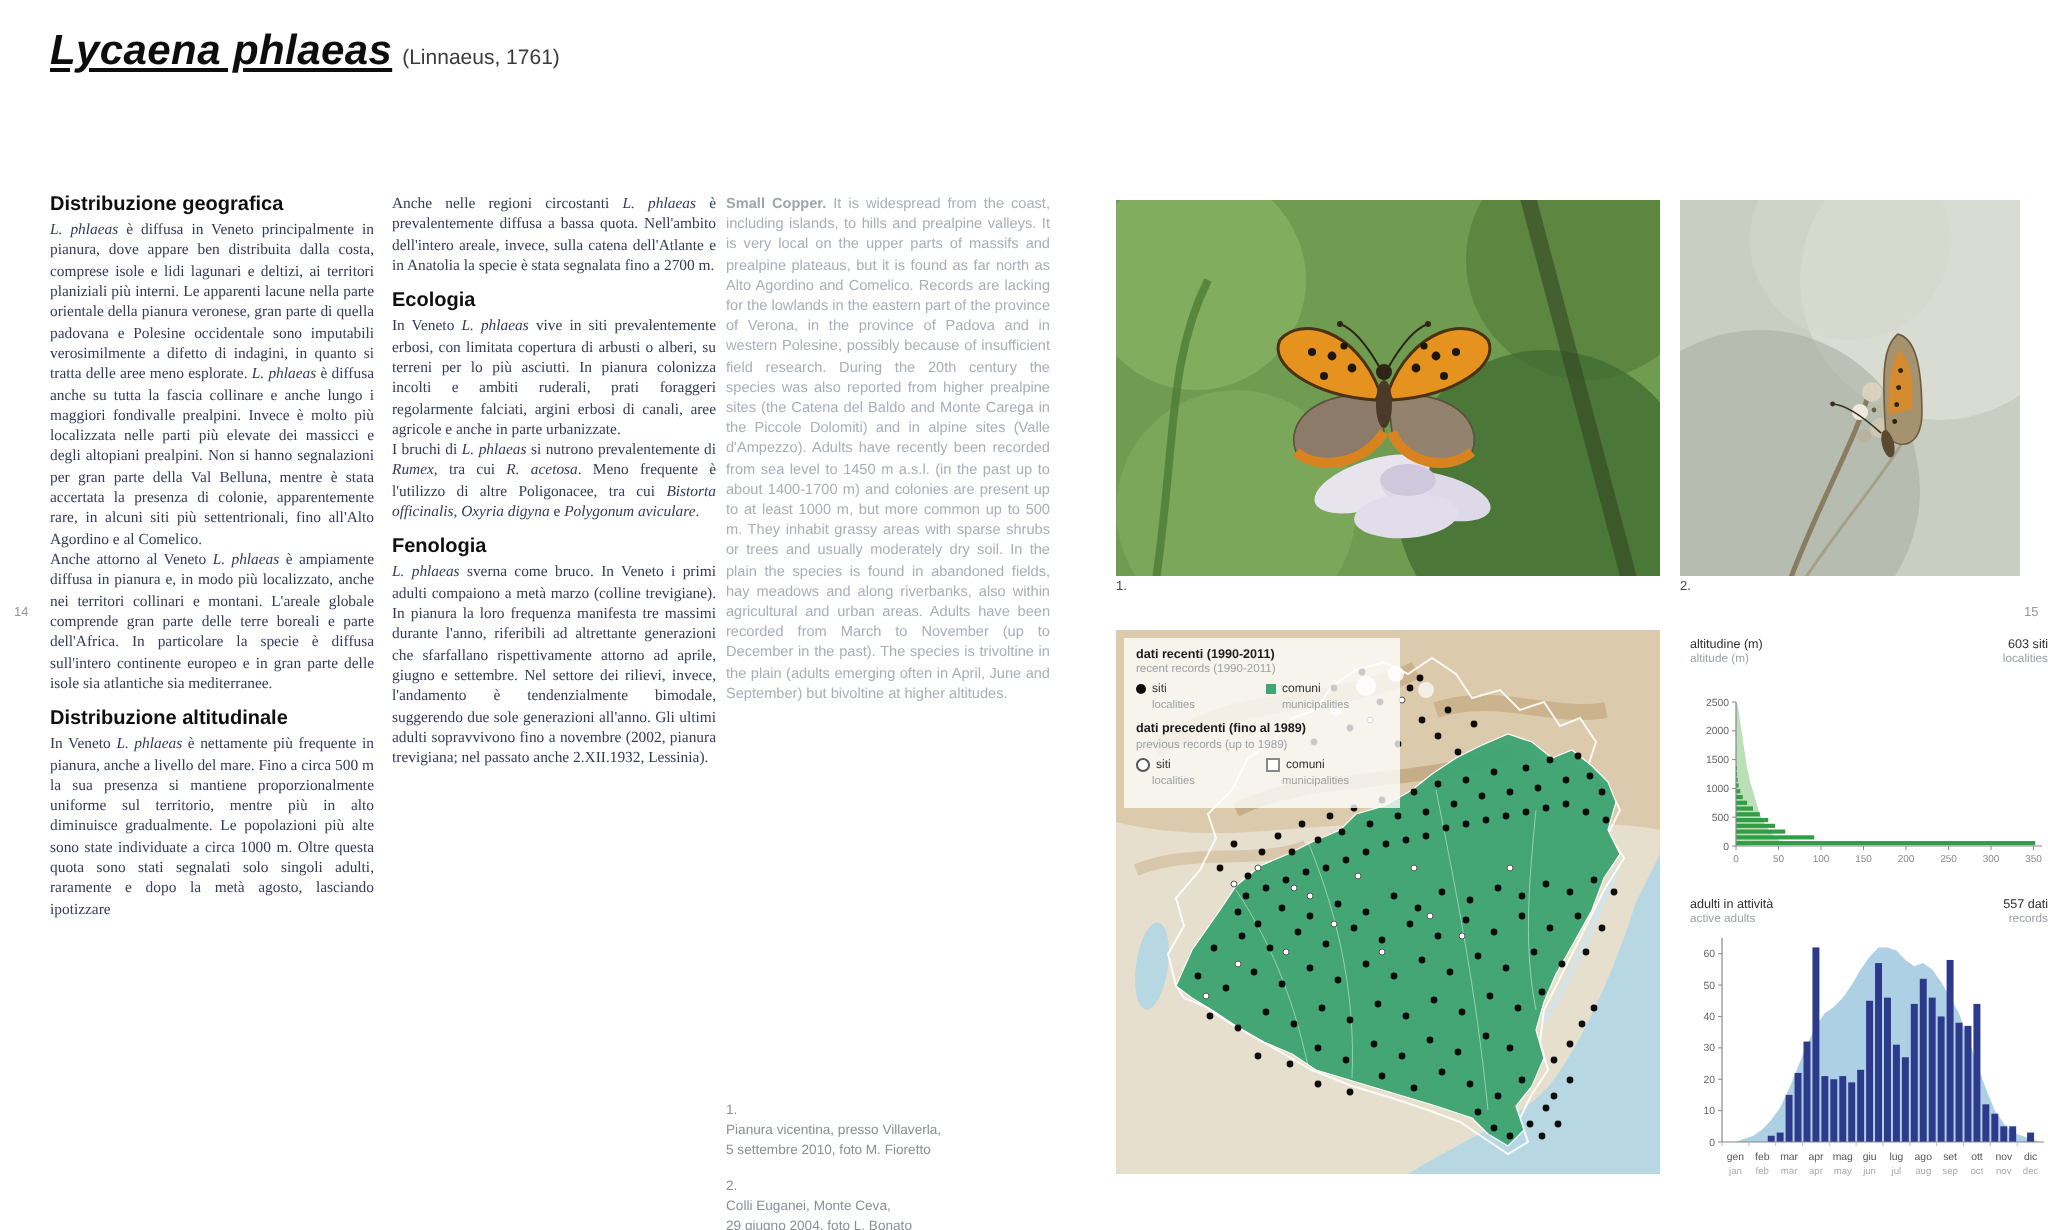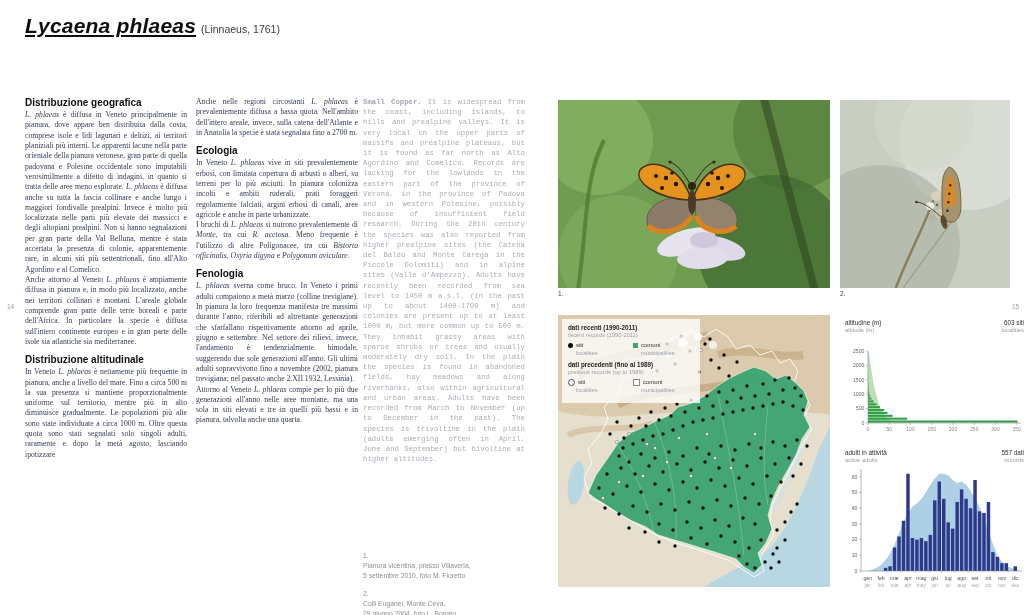--- a/index.html
+++ b/index.html
@@ -9,21 +9,21 @@
   .title{position:absolute;left:25px;top:14px;white-space:nowrap;}
   .species{font-style:italic;font-weight:bold;font-size:21px;color:#0d0d0d;letter-spacing:.2px;text-decoration:underline;}
   .author{font-size:10.5px;color:#3a3a3a;margin-left:5px;}
   
   .col{position:absolute;top:97px;width:162px;text-align:justify;}
   #col1{left:25px;} #col2{left:196px;} #col3{left:363px;}
   .col-h{font-family:"Liberation Sans",sans-serif;font-weight:bold;font-size:10px;color:#0f0f0f;
          margin:7px 0 2px 0;text-align:left;}
   .col-h:first-child{margin-top:0;}
   .col-p{font-family:"Liberation Serif",serif;font-size:7.7px;line-height:1.34;color:#333a55;margin:0;}
-  .col-p-en{font-family:Liberation Mono, monospace;font-size:7.3px;line-height:1.40;color:#a9aeb6;margin:0;}
+  .col-p-en{font-family:Liberation Sans, sans-serif;font-size:7.3px;line-height:1.40;color:#a9aeb6;margin:0;}
   .col-p-en b{color:#a0a5ad;}
   
   #captions{position:absolute;left:363px;top:544px;width:162px;font-size:6.8px;line-height:1.5;
             color:#8a8f96;text-align:left;}
   .cap-num{margin-top:7px;}
   .pagenum{position:absolute;font-size:6.5px;color:#9a9a9a;}
   
   .photo{position:absolute;top:100px;overflow:hidden;background:#888;}
   #photo1{left:558px;width:272px;height:188px;}
   #photo2{left:840px;width:170px;height:188px;}
@@ -58,24 +58,23 @@
       <div class="col-h">Distribuzione geografica</div>
       <p class="col-p"><i>L. phlaeas</i> è diffusa in Veneto principalmente in pianura, dove appare ben distribuita dalla costa, comprese isole e lidi lagunari e deltizi, ai territori planiziali più interni. Le apparenti lacune nella parte orientale della pianura veronese, gran parte di quella padovana e Polesine occidentale sono imputabili verosimilmente a difetto di indagini, in quanto si tratta delle aree meno esplorate. <i>L. phlaeas</i> è diffusa anche su tutta la fascia collinare e anche lungo i maggiori fondivalle prealpini. Invece è molto più localizzata nelle parti più elevate dei massicci e degli altopiani prealpini. Non si hanno segnalazioni per gran parte della Val Belluna, mentre è stata accertata la presenza di colonie, apparentemente rare, in alcuni siti più settentrionali, fino all'Alto Agordino e al Comelico.</p>
       <p class="col-p">Anche attorno al Veneto <i>L. phlaeas</i> è ampiamente diffusa in pianura e, in modo più localizzato, anche nei territori collinari e montani. L'areale globale comprende gran parte delle terre boreali e parte dell'Africa. In particolare la specie è diffusa sull'intero continente europeo e in gran parte delle isole sia atlantiche sia mediterranee.</p>
       <div class="col-h">Distribuzione altitudinale</div>
       <p class="col-p">In Veneto <i>L. phlaeas</i> è nettamente più frequente in pianura, anche a livello del mare. Fino a circa 500 m la sua presenza si mantiene proporzionalmente uniforme sul territorio, mentre più in alto diminuisce gradualmente. Le popolazioni più alte sono state individuate a circa 1000 m. Oltre questa quota sono stati segnalati solo singoli adulti, raramente e dopo la metà agosto, lasciando ipotizzare</p>
     </div>
   <div class="col" id="col2">
       <p class="col-p">Anche nelle regioni circostanti <i>L. phlaeas</i> è prevalentemente diffusa a bassa quota. Nell'ambito dell'intero areale, invece, sulla catena dell'Atlante e in Anatolia la specie è stata segnalata fino a 2700 m.</p>
       <div class="col-h">Ecologia</div>
       <p class="col-p">In Veneto <i>L. phlaeas</i> vive in siti prevalentemente erbosi, con limitata copertura di arbusti o alberi, su terreni per lo più asciutti. In pianura colonizza incolti e ambiti ruderali, prati foraggeri regolarmente falciati, argini erbosi di canali, aree agricole e anche in parte urbanizzate.</p>
-      <p class="col-p">I bruchi di <i>L. phlaeas</i> si nutrono prevalentemente di <i>Monte</i>, tra cui <i>R. acetosa</i>. Meno frequente è l'utilizzo di altre Poligonacee, tra cui <i>Bistorta officinalis</i>, <i>Oxyria digyna</i> e <i>Polygonum aviculare</i>.</p>
+      <p class="col-p">I bruchi di <i>L. phlaeas</i> si nutrono prevalentemente di <i>Rumex</i>, tra cui <i>R. acetosa</i>. Meno frequente è l'utilizzo di altre Poligonacee, tra cui <i>Bistorta officinalis</i>, <i>Oxyria digyna</i> e <i>Polygonum aviculare</i>.</p>
       <div class="col-h">Fenologia</div>
       <p class="col-p"><i>L. phlaeas</i> sverna come bruco. In Veneto i primi adulti compaiono a metà marzo (colline trevigiane). In pianura la loro frequenza manifesta tre massimi durante l'anno, riferibili ad altrettante generazioni che sfarfallano rispettivamente attorno ad aprile, giugno e settembre. Nel settore dei rilievi, invece, l'andamento è tendenzialmente bimodale, suggerendo due sole generazioni all'anno. Gli ultimi adulti sopravvivono fino a novembre (2002, pianura trevigiana; nel passato anche 2.XII.1932, Lessinia).</p>
-      <p class="col-p">Attorno al Veneto <i>L. phlaeas</i> compie per lo più due generazioni all'anno nelle aree montane, ma una sola in siti elevati e tre in quelli più bassi e in pianura, talvolta anche una quarta.</p>
     </div>
   <div class="col" id="col3">
       <p class="col-p-en"><b>Small Copper.</b> It is widespread from the coast, including islands, to hills and prealpine valleys. It is very local on the upper parts of massifs and prealpine plateaus, but it is found as far north as Alto Agordino and Comelico. Records are lacking for the lowlands in the eastern part of the province of Verona, in the province of Padova and in western Polesine, possibly because of insufficient field research. During the 20th century the species was also reported from higher prealpine sites (the Catena del Baldo and Monte Carega in the Piccole Dolomiti) and in alpine sites (Valle d'Ampezzo). Adults have recently been recorded from sea level to 1450 m a.s.l. (in the past up to about 1400-1700 m) and colonies are present up to at least 1000 m, but more common up to 500 m. They inhabit grassy areas with sparse shrubs or trees and usually moderately dry soil. In the plain the species is found in abandoned fields, hay meadows and along riverbanks, also within agricultural and urban areas. Adults have been recorded from March to November (up to December in the past). The species is trivoltine in the plain (adults emerging often in April, June and September) but bivoltine at higher altitudes.</p>
     </div>
 
   <div id="captions">
       <div class="cap-num">1.</div>
       <div>Pianura vicentina, presso Villaverla,</div>
       <div>5 settembre 2010, foto M. Fioretto</div>
       <div class="cap-num">2.</div>

